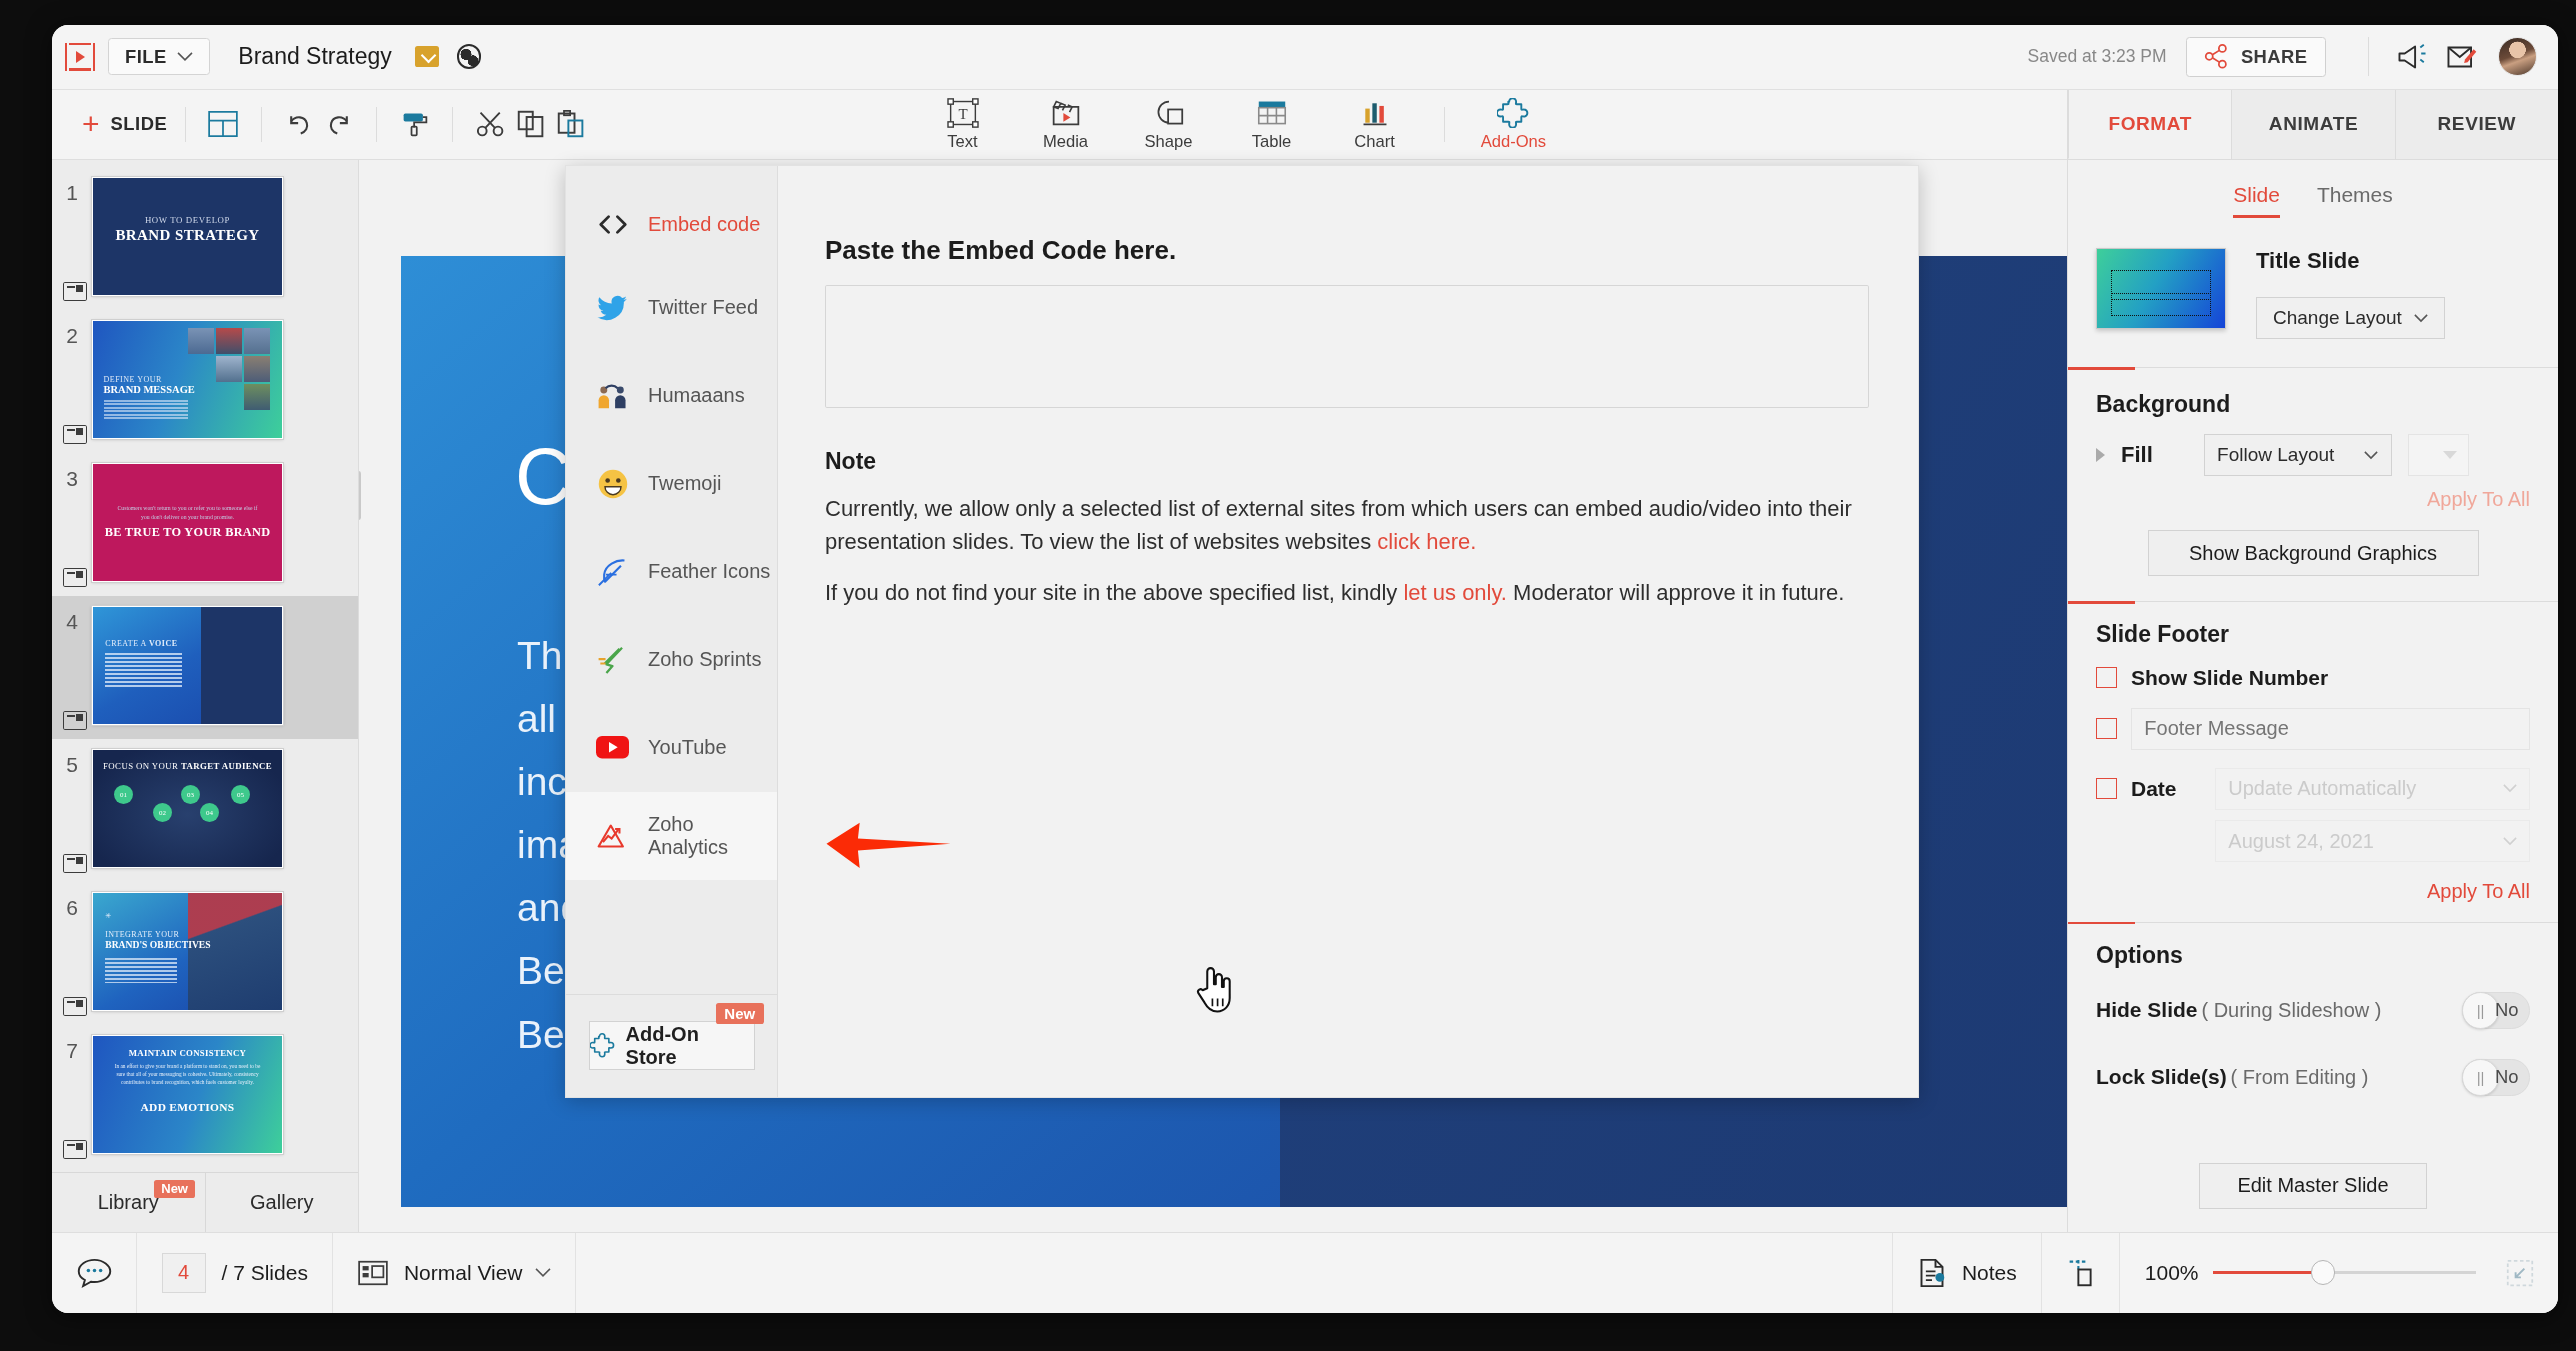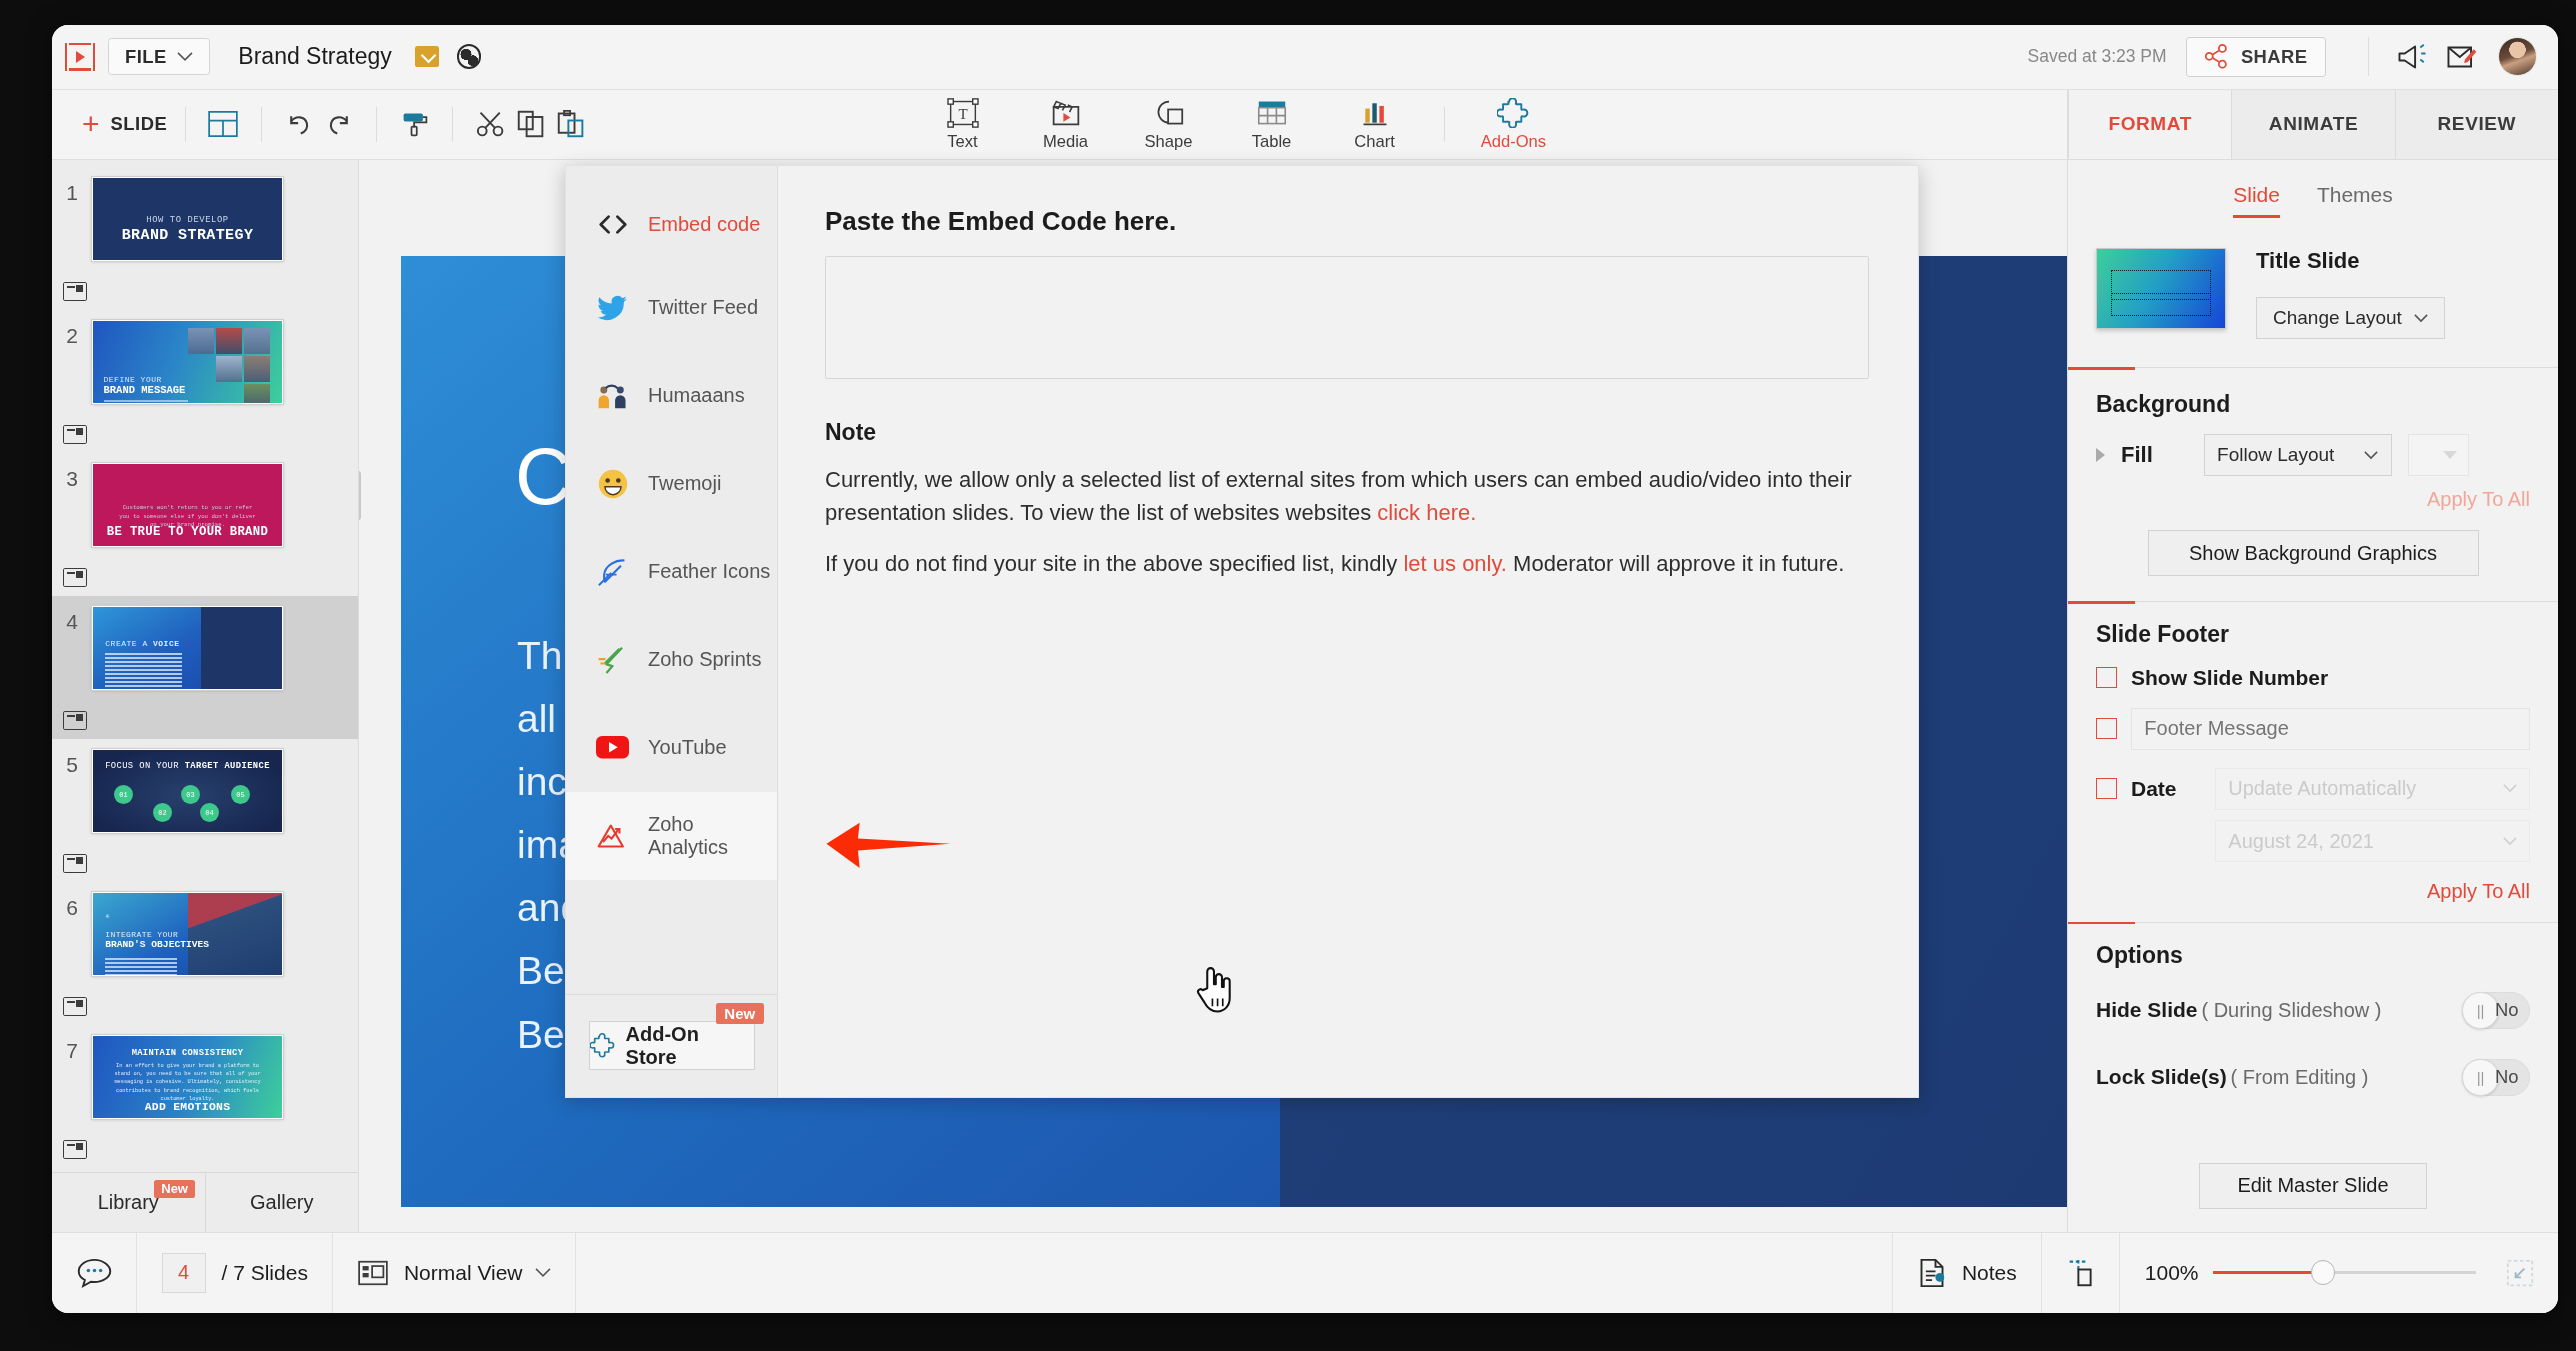--- a/index.html
+++ b/index.html
@@ -100,23 +100,23 @@
   
   .slidepanel {
     position:absolute; left:0; top:135px; width:307px; bottom:81px;
     background:#ececec; border-right:0.9px solid #dcdcdc; overflow:hidden;
   }
   .slidelist { position:absolute; left:0; right:0; top:0; bottom:60px; padding-top:7px; }
   .slide-item { position:relative; height:143px; display:flex; align-items:flex-start; padding:10.5px 0 0 0;}
   .slide-item.selected { background:#d0d0d0; }
   .slide-num { width:40px; text-align:center; font-size:21px; color:#555; padding-top:3.5px;}
   .thumb {
-    width:191px;height:84px;border:1.8px solid #fff;outline:0.9px solid #cfcfcf;
+    width:191px;height:119px;border:1.8px solid #fff;outline:0.9px solid #cfcfcf;
     box-shadow:0 0.9px 3.5px rgba(0,0,0,.25); position:relative; overflow:hidden; cursor:pointer;
-    font-family:Liberation Mono, monospace;
+    font-family:Liberation Serif, serif;
   }
   .add-between {
     position:absolute; left:10.5px; bottom:8.8px; width:24.5px;height:19px;
     border:1.8px solid #3b3b3b; border-radius:1.8px; cursor:pointer;
   }
   .add-between::before{content:"";position:absolute;left:3.5px;top:3.5px;width:8px;height:1.8px;background:#3b3b3b;}
   .add-between::after{content:"";position:absolute;right:2.6px;top:2.6px;width:7px;height:7px;background:#3b3b3b;}
   .panel-tabs {
     position:absolute; left:0; right:0; bottom:0; height:60px; background:#ececec;
     border-top:0.9px solid #d8d8d8; display:flex;
@@ -173,21 +173,21 @@
   .store-btn {
     position:relative; width:166px; height:49px; border:0.9px solid #d2d2d2; background:#f6f6f6;
     display:flex; align-items:center; justify-content:center; gap:10.5px;
     font-size:20px; font-weight:bold; color:#1f1f1f; cursor:pointer;
   }
   .store-new {
     position:absolute; right:-10.5px; top:-19px; background:#e8715b; color:#fff; font-size:15px;
     font-weight:bold; padding:1.8px 8.8px; border-radius:2.6px;
   }
   .addons-body { flex:1; padding:40px 49px 0 47px; }
-  .ab-title { font-size:26px; font-weight:bold; color:#1c1c1c; margin-bottom:19px;}
+  .ab-title { font-size:26px; font-weight:bold; color:#1c1c1c; margin-bottom:19px;margin-top:29px;}
   .embed-area {
     width:1044px; height:123px; border:0.9px solid #d6d6d6; background:#f2f2f2; border-radius:1.8px;
     resize:none; font-size:19px; padding:12.3px; font-family:"Liberation Sans",sans-serif;
   }
   .ab-note { font-size:23px; font-weight:bold; color:#1c1c1c; margin-top:37px;}
   .ab-p { font-size:22px; line-height:1.52; color:#2e2e2e; margin-top:17.5px; max-width:1043px;}
   .lnk { color:#e24a3b; cursor:pointer; }
   .hand-cursor { position:absolute; left:629px; top:799px; width:40px; height:49px; }
 
   

